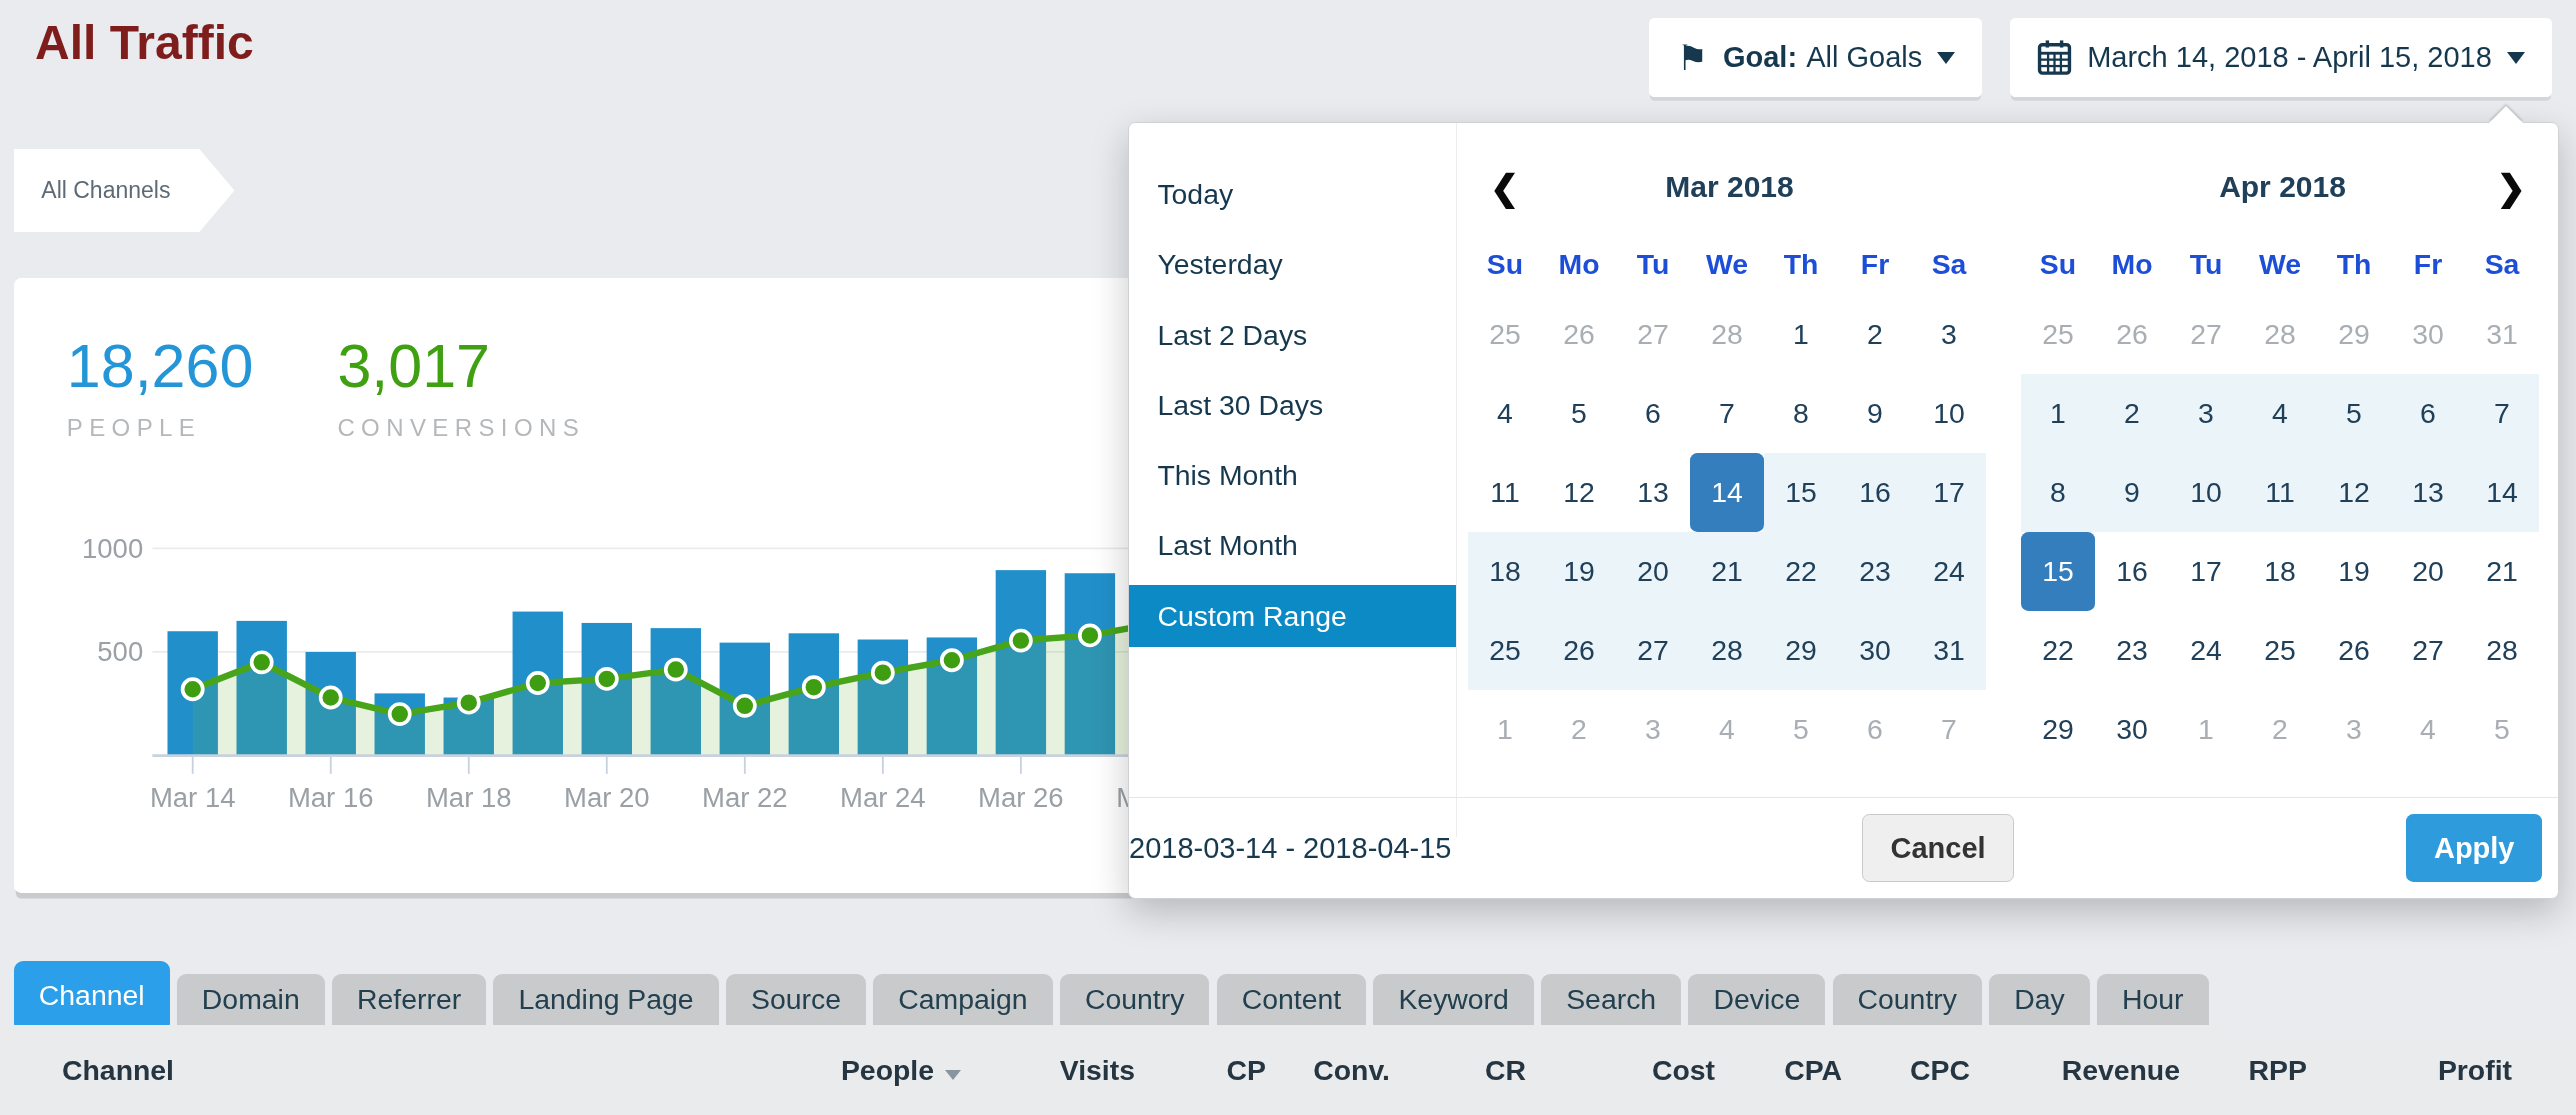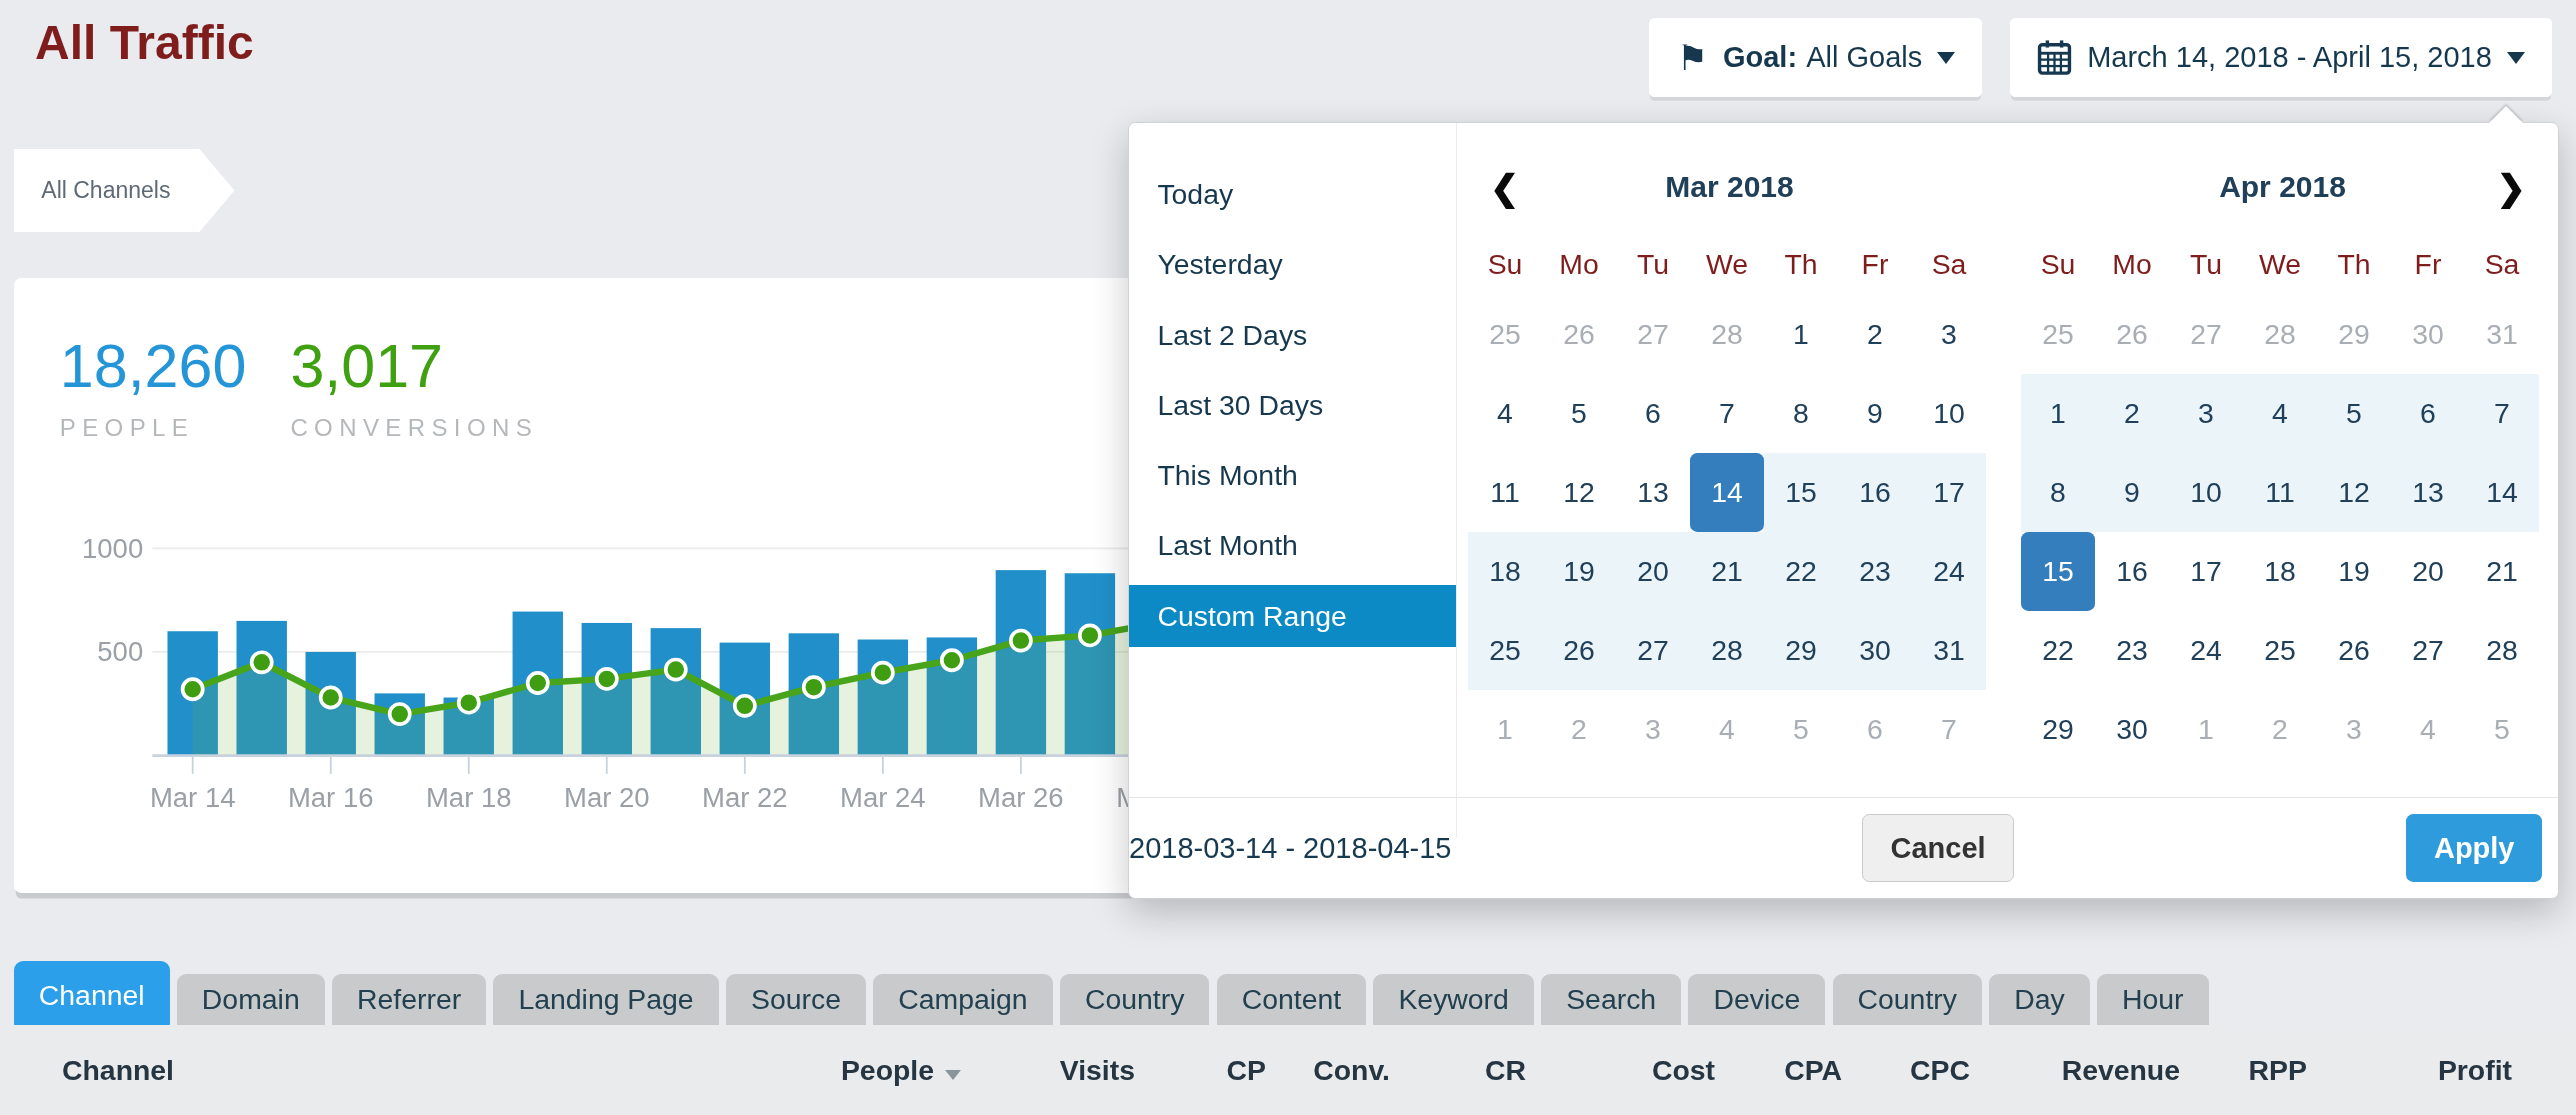--- a/index.html
+++ b/index.html
@@ -21,21 +21,21 @@
               border-top:12px solid #16384e;margin-left:14.7px;}
 
   
   .breadcrumb{position:absolute;left:13.8px;top:149px;height:83px;background:#fff;color:#5e6a75;font-size:23px;
               display:flex;align-items:center;padding:0 64px 0 27.5px;
               clip-path:polygon(0 0,calc(100% - 35px) 0,100% 50%,calc(100% - 35px) 100%,0 100%);}
 
   
   .card{position:absolute;left:13.8px;top:278px;width:2536px;height:615px;background:#fff;border-radius:7.3px;
         box-shadow:0 7.3px 0 -1.8px #c9cbce;}
-  .stats{position:absolute;left:46px;top:53px;display:flex;gap:44px;justify-content:flex-end;}
+  .stats{position:absolute;left:53px;top:53px;display:flex;gap:84px;justify-content:flex-end;}
   .stat-value{font-size:61px;font-weight:400;}
   .stat-value.blue{color:#2496d8;}
   .stat-value.green{color:#3fa011;}
   .stat-label{font-size:24px;color:#b5b8bb;letter-spacing:6.4px;margin-top:13px;}
   #chart{position:absolute;left:0;top:0;}
 
   
   .panel{position:absolute;left:1128px;top:122px;width:1431px;height:777px;background:#fff;
          border:0.9px solid #cfd2d5;border-radius:7.3px;box-shadow:0 13px 37px rgba(0,0,0,0.22);
          z-index:40;box-sizing:border-box;}
@@ -51,22 +51,22 @@
   .cal{position:absolute;top:18.3px;width:523px;}
   .cal-left{left:339px;}
   .cal-right{left:892px;}
   .cal-header{position:relative;height:92px;display:flex;align-items:center;justify-content:center;}
   .cal-title{font-weight:bold;font-size:30px;color:#20405a;}
   .cal-nav{position:absolute;top:50%;transform:translateY(-50%);font-size:35px;font-weight:bold;
            color:#0a0a0a;cursor:pointer;line-height:1;}
   .cal-nav.prev{left:22px;}
   .cal-nav.next{right:18.3px;}
   .cal-grid{display:grid;grid-template-columns:repeat(7,74px);}
-  .wd{height:62px;display:flex;align-items:center;justify-content:center;font-weight:normal;
-      font-size:28.4px;color:#7f1d1d;}
+  .wd{height:62px;display:flex;align-items:center;justify-content:center;font-weight:bold;
+      font-size:28.4px;color:#1d4ed8;}
   .day{height:79px;display:flex;align-items:center;justify-content:center;font-size:28.4px;
        color:#20405a;cursor:pointer;}
   .day.muted{color:#a9aeb4;}
   .day.range{background:#ebf4f8;}
   .day.sel{background:#357ebd;color:#fff;border-radius:7.3px;}
 
   .panel-footer{position:absolute;left:0;top:674px;width:100%;height:101px;border-top:1.8px solid #e6e6e6;
                 display:flex;align-items:center;justify-content:space-between;gap:12px;
                 padding-right:16px;box-sizing:border-box;}
   .range-text{font-size:29px;color:#17394f;margin-right:18.3px;}

